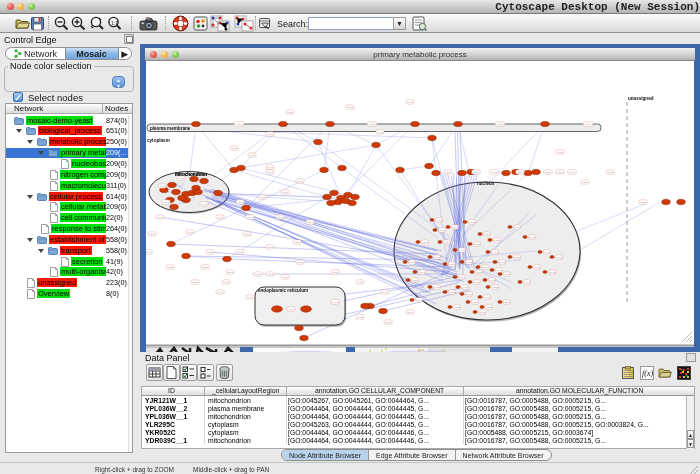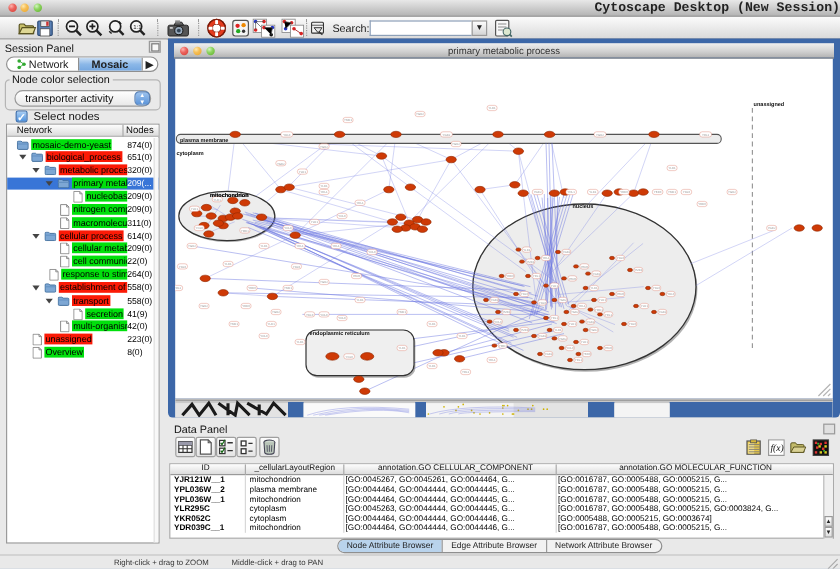--- a/index.html
+++ b/index.html
@@ -46,21 +46,21 @@
 .tlabel.grn{background:#00e00c;}
 .tlabel.red{background:#fb1a06;}
 .tnum{position:absolute;left:100px;top:0px;height:9px;line-height:9px;font-size:7.2px;color:#000;white-space:nowrap;}
 .sel .tnum{color:#fff;}
 .arr{position:absolute;top:3px;width:0;height:0;border-left:3.5px solid transparent;border-right:3.5px solid transparent;border-top:4.5px solid #444;}
 .fold{position:absolute;top:1px;width:10px;height:8px;}
 .file{position:absolute;top:0px;width:8px;height:10px;}
 #treescroll{right:0px;top:11px;width:4px;bottom:0px;background:#f8f8f8;border-left:1px solid #e0e0e0;}
 #cpstatus{left:5px;top:434px;font-size:6.5px;color:#333;}
 
-#win{left:140px;top:32px;width:560px;height:316px;}
+#win{left:140px;top:44px;width:560px;height:316px;}
 #winborder{left:0;top:0;width:560px;height:316px;background:#3c67a8;border-radius:0 0 4px 4px;}
 #wintitle{left:5px;top:4px;width:550px;height:13px;background:linear-gradient(#efefef,#cfcfcf 60%,#b2b2b2);border-bottom:1px solid #888;}
 #wintitle .t{width:100%;text-align:center;font-size:8px;color:#333;line-height:13px;}
 #wintitle .tl{top:3px;}
 #canvas{left:6px;top:17px;width:548px;height:283px;background:#fff;}
 
 #strip{left:6px;top:300px;width:548px;height:16px;background:#dcdcdc;overflow:hidden;}
 
 #dpanel{left:140px;top:352px;width:560px;height:110px;background:#e9e9e9;text-decoration:underline;}
 #dphead{left:5px;top:1px;font-size:9px;color:#111;}
@@ -189,35 +189,34 @@
 <div id="searcharr" class="abs">▼</div>
 <svg class="abs ticon" style="left:411px" viewBox="0 0 17 17">
       <rect x="2" y="2" width="11" height="13" rx="1" fill="#f8f8f8" stroke="#555" stroke-width="1"></rect>
       <path d="M4 5 L11 5 M4 7.5 L11 7.5 M4 10 L11 10" stroke="#888" stroke-width="0.8"></path>
       <circle cx="11.5" cy="11.5" r="3.2" fill="#dde8d0" stroke="#466" stroke-width="0.9"></circle>
       <line x1="13.7" y1="13.7" x2="15.5" y2="15.5" stroke="#466" stroke-width="1.4"></line>
     </svg>
 </div>
 
 <div id="cpanel" class="abs">
-<div id="cphead" class="abs">Session Panel</div>
+<div id="cphead" class="abs">Control Edge</div>
 <div id="cpfloat" class="abs"></div>
 <div id="tabs" class="abs">
 <div class="seg" id="tab-net"><svg style="width:8px;height:9px;vertical-align:-1px" viewBox="0 0 8 9">
           <circle cx="2" cy="1.8" r="1.5" fill="#3a3"></circle>
           <circle cx="6" cy="4.5" r="1.5" fill="#3a3"></circle>
           <circle cx="2" cy="7.2" r="1.5" fill="#3a3"></circle>
           <path d="M2 1.8 L6 4.5 L2 7.2" stroke="#3a3" stroke-width="0.7" fill="none"></path>
         </svg> Network</div>
 <div class="seg" id="tab-mos">Mosaic</div>
 <div class="seg" id="tab-arr">▶</div>
 </div>
 <div id="groupbox" class="abs"></div>
 <div id="gblabel" class="abs">Node color selection</div>
-<div id="combo" class="abs">transporter activity</div>
 <div id="combostep" class="abs">▲<br>▼</div>
 <div id="checkbox" class="abs">✓</div>
 <div id="cblabel" class="abs">Select nodes</div>
 <div id="treewrap" class="abs">
 <div id="treehead">
         <span class="c1">Network</span>
         <span class="c2">Nodes</span>
         <span class="dv"></span>
       </div>
 <div id="treerows">
@@ -238,21 +237,21 @@
           <span class="tlabel red" style="left:32px;max-width:68px">biological_process</span>
           <span class="tnum">651(0)</span>
         </div>
         <div class="trow" style="top:33.2px">
           <span class="arr" style="left:21px"></span>
           <svg class="fold" style="left:31px" viewBox="0 0 10 8">
             <path d="M0.5 1.5 Q0.5 0.5 1.5 0.5 L3.5 0.5 L4.5 1.5 L8.5 1.5 Q9.5 1.5 9.5 2.5 L9.5 6.5 Q9.5 7.5 8.5 7.5 L1.5 7.5 Q0.5 7.5 0.5 6.5 Z" fill="#7da7d4" stroke="#44719f" stroke-width="0.8"></path>
             <path d="M0.5 3 L9.5 3" stroke="#5d8cbd" stroke-width="0.7"></path>
           </svg>
           <span class="tlabel red" style="left:43px;max-width:57px">metabolic process</span>
-          <span class="tnum">320(0)</span>
+          <span class="tnum">250(0)</span>
         </div>
         <div class="trow sel" style="top:44.0px">
           <span class="arr" style="left:32px"></span>
           <svg class="fold" style="left:42px" viewBox="0 0 10 8">
             <path d="M0.5 1.5 Q0.5 0.5 1.5 0.5 L3.5 0.5 L4.5 1.5 L8.5 1.5 Q9.5 1.5 9.5 2.5 L9.5 6.5 Q9.5 7.5 8.5 7.5 L1.5 7.5 Q0.5 7.5 0.5 6.5 Z" fill="#7da7d4" stroke="#44719f" stroke-width="0.8"></path>
             <path d="M0.5 3 L9.5 3" stroke="#5d8cbd" stroke-width="0.7"></path>
           </svg>
           <span class="tlabel grn" style="left:54px;max-width:46px">primary metabo</span>
           <span class="tnum">209(...</span>
         </div>

